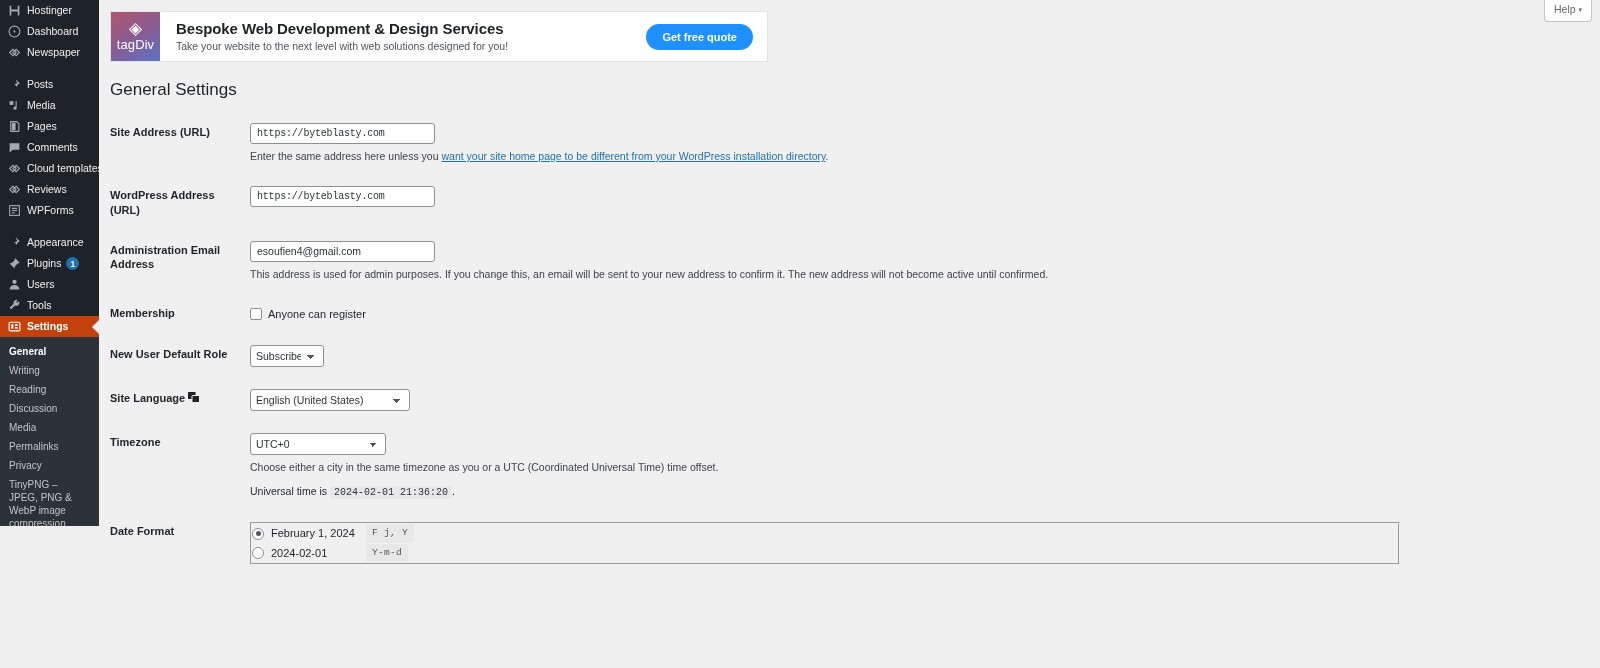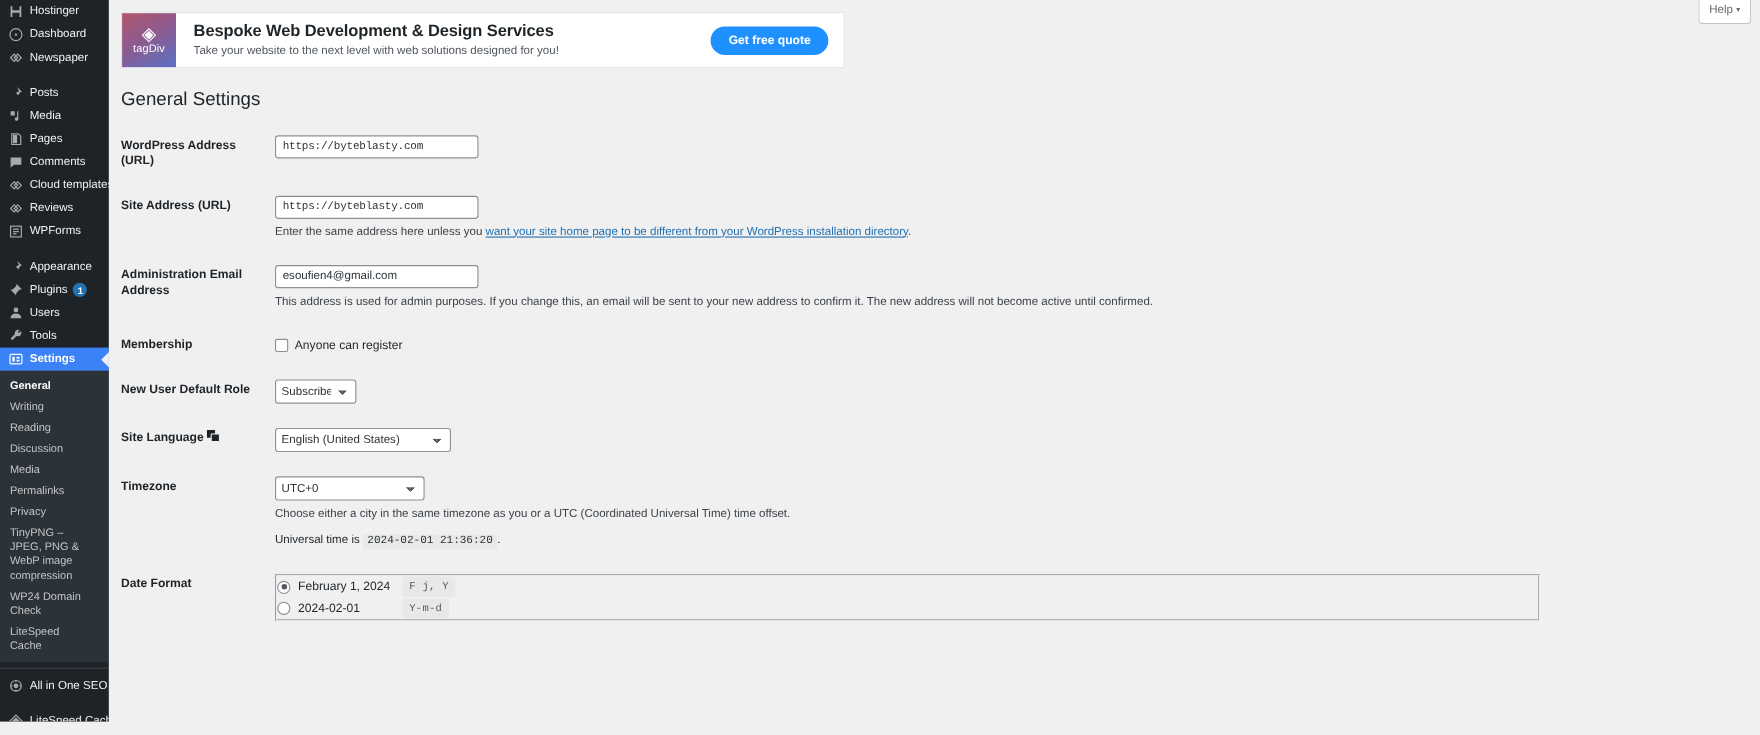--- a/index.html
+++ b/index.html
@@ -8,21 +8,21 @@
     font-family: "Liberation Sans", sans-serif;
     background: #f0f0f1;
     overflow: hidden;
   }
   body { display: flex; }
 
   
   #adminmenu {
     width: 99px;
     min-width: 99px;
-    height: 656px;
+    height: 526px;
     background: #1d2327;
     color: #c3c4c7;
     font-size: 10.5px;
     position: relative;
     overflow: hidden;
   }
   .menu-item {
     display: flex;
     align-items: center;
     height: 21px;
@@ -34,21 +34,21 @@
   .menu-item .mi-icon {
     width: 15px; min-width: 15px;
     height: 15px;
     display: flex; align-items: center; justify-content: center;
     margin-right: 5px;
     color: #a7aaad;
   }
   .menu-item .mi-icon svg { display:block; }
   .menu-item .mi-label { font-size: 10.5px; line-height: 1; }
   .menu-item.current {
-    background: #3b82f6;
+    background: #c2410c;
     color: #fff;
     font-weight: 600;
   }
   .menu-item.current .mi-icon { color: #fff; }
   .menu-item.current .arrow {
     position: absolute;
     right: -1px; top: 50%;
     transform: translateY(-50%);
     width: 0; height: 0;
     border-top: 8px solid transparent;
@@ -112,21 +112,21 @@
   }
   .td-logo {
     width: 49px; height: 49px;
     background: linear-gradient(150deg, #b0576e 0%, #8e5a8e 45%, #5b72c4 100%);
     display: flex; flex-direction: column;
     align-items: center; justify-content: center;
     color: #fff;
     flex: none;
   }
   .td-logo .td-mark { font-size: 17px; line-height: 15px; }
-  .td-logo .td-word { font-size: 10px; margin-top: 1px; letter-spacing: .1px; }
+  .td-logo .td-word { font-size: 13px; margin-top: 1px; letter-spacing: .1px; }
   .td-banner-text { margin-left: 16px; flex: 1; }
   .td-banner-title {
     font-size: 15px; font-weight: 700; color: #1d2327;
     line-height: 18px; letter-spacing: -.1px;
   }
   .td-banner-sub {
     font-size: 10.5px; color: #50575e; margin-top: 2px; line-height: 13px;
   }
   .td-cta {
     margin-right: 14px;
@@ -504,31 +504,31 @@
 
   <div class="wrap">
     <h1 class="page-title">General Settings</h1>
 
     <table class="form-table">
       <tbody>
 
 
 
         <tr>
-          <th>WordPress Address (URL)</th>
-          <td>
-            <input type="text" class="regular-text code-text" value="https://byteblasty.com" style="">
-          </td>
-        </tr>
-
-        <tr>
           <th>Site Address (URL)</th>
           <td>
             <input type="text" class="regular-text code-text" value="https://byteblasty.com" style="">
             <p class="description"><span>Enter the same address here unless you </span><a class="wp-link">want your site home page to be different from your WordPress installation directory</a><span>.</span></p>
+          </td>
+        </tr>
+
+        <tr>
+          <th>WordPress Address (URL)</th>
+          <td>
+            <input type="text" class="regular-text code-text" value="https://byteblasty.com" style="">
           </td>
         </tr>
 
         <tr>
           <th>Administration Email Address</th>
           <td>
             <input type="text" class="regular-text" value="esoufien4@gmail.com" style="">
             <p class="description">This address is used for admin purposes. If you change this, an email will be sent to your new address to confirm it. The new address will not become active until confirmed.</p>
           </td>
         </tr>

